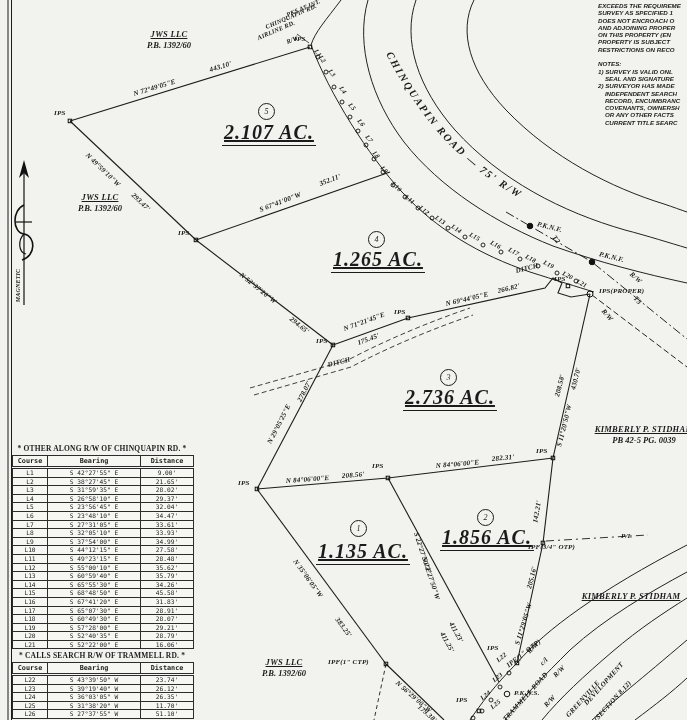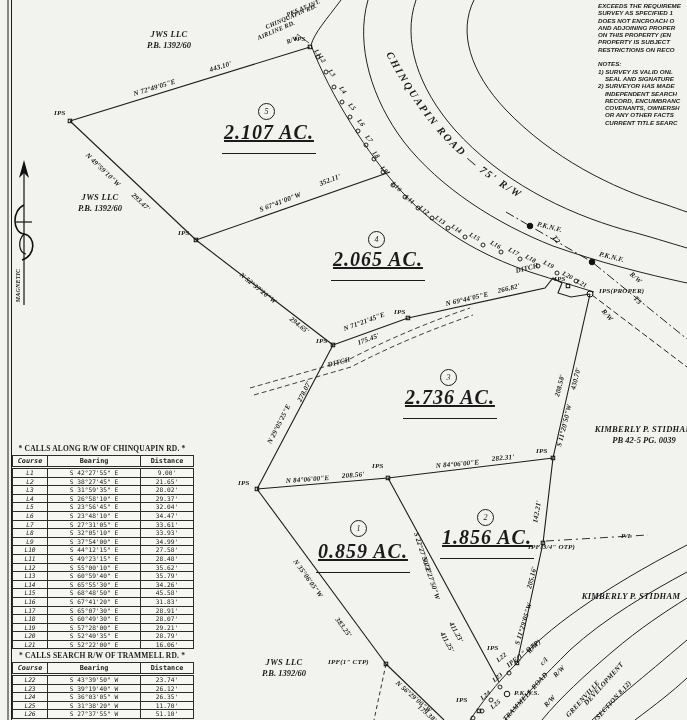--- a/index.html
+++ b/index.html
@@ -4,33 +4,33 @@
 <style>
   html,body{margin:0;padding:0;background:#e8e8e6;}
   #plat{position:relative;width:687px;height:720px;background:#f2f2ee;overflow:hidden;
         color:#1b1b1b;font-family:"Liberation Serif",serif;}
   #plat svg{position:absolute;left:0;top:0;}
   .slbl{position:absolute;font:italic 600 7px/1.1 "Liberation Serif",serif;white-space:pre;
         transform-origin:0 50%;letter-spacing:.2px;color:#181818;}
   .lot-circle{position:absolute;width:15px;height:15px;border:1px solid #1b1b1b;border-radius:50%;
         font:italic 8px/15px "Liberation Serif",serif;text-align:center;}
   .lot-acreage{position:absolute;font:italic 700 20px/1.05 "Liberation Serif",serif;
-        text-decoration:underline;border-bottom:1.5px solid #1b1b1b;padding:0 2px 10px 2px;letter-spacing:1px;}
+        text-decoration:underline;border-bottom:1.5px solid #1b1b1b;padding:0 2px 2px 2px;letter-spacing:1px;}
   .owner{position:absolute;width:112px;text-align:center;font:italic 700 8.5px/1.3 "Liberation Serif",serif;}
-  .owner-name{letter-spacing:.3px;}
+  .owner-name{text-decoration:underline;letter-spacing:.3px;}
   .notes{position:absolute;left:598px;top:2px;width:92px;
         font:italic 700 6.2px/7.3px "Liberation Sans",sans-serif;white-space:pre;color:#222;}
   .tbl-title{position:absolute;left:12px;width:180px;text-align:center;
         font:700 7.5px "Liberation Serif",serif;letter-spacing:.2px;}
   .caltable{position:absolute;left:12px;border-collapse:collapse;background:#f6f6f2;}
   .caltable th,.caltable td{border:1px solid #2c2c2c;text-align:center;padding:0;
         font-family:"DejaVu Sans Mono",monospace;}
   .caltable th{font-size:6.8px;font-weight:700;height:10px;border-bottom:3px double #2c2c2c;}
   .caltable td{font-size:6.2px;height:7.6px;line-height:7.6px;}
-  .caltable td:nth-child(1),.caltable th:nth-child(1){width:34px;font-style:italic;}
+  .caltable td:nth-child(1),.caltable th:nth-child(1){width:34px;}
   .caltable td:nth-child(2),.caltable th:nth-child(2){width:92px;}
   .caltable td:nth-child(3),.caltable th:nth-child(3){width:52px;}
   .roadname{font:italic 700 10.5px "Liberation Serif",serif;letter-spacing:2px;fill:#1b1b1b;}
 </style>
 </head>
 <body>
 
 <div id="plat">
 
   <svg width="687" height="720" viewBox="0 0 687 720">
@@ -189,29 +189,29 @@
     </div>
 
   <div>
 
   <div class="lot-wrap">
         <div class="lot-circle" style="left: 258px; top: 103px;">5</div>
         <div class="lot-acreage" style="left: 222px; top: 122px;">2.107 AC.</div>
       </div>
       <div class="lot-wrap">
         <div class="lot-circle" style="left: 368px; top: 231px;">4</div>
-        <div class="lot-acreage" style="left: 331px; top: 249px;">2.065 AC.</div>
+        <div class="lot-acreage" style="left: 331px; top: 249px;">1.265 AC.</div>
       </div>
       <div class="lot-wrap">
         <div class="lot-circle" style="left: 440px; top: 369px;">3</div>
         <div class="lot-acreage" style="left: 403px; top: 387px; text-align: center;">2.736 AC.</div>
       </div>
       <div class="lot-wrap">
         <div class="lot-circle" style="left: 350px; top: 520px;">1</div>
-        <div class="lot-acreage" style="left: 316px; top: 541px;">0.859 AC.</div>
+        <div class="lot-acreage" style="left: 316px; top: 541px;">1.135 AC.</div>
       </div>
       <div class="lot-wrap">
         <div class="lot-circle" style="left: 477px; top: 509px;">2</div>
         <div class="lot-acreage" style="left: 440px; top: 527px;">1.856 AC.</div>
       </div>
     </div>
 
   <div>
 
   <div class="slbl" style="left: 54px; top: 110px;">IPS</div>
@@ -303,21 +303,21 @@
       <div class="slbl" style="left: 526px; top: 252px; transform: rotate(30deg); font-size: 6.5px;">L18</div>
       <div class="slbl" style="left: 544px; top: 258px; transform: rotate(28deg); font-size: 6.5px;">L19</div>
       <div class="slbl" style="left: 563px; top: 269px; transform: rotate(28deg); font-size: 6.5px;">L20</div>
       <div class="slbl" style="left: 577px; top: 277px; transform: rotate(28deg); font-size: 6.5px;">L21</div>
       <div class="slbl" style="left: 497px; top: 657px; transform: rotate(-40deg); font-size: 6.5px;">L22</div>
       <div class="slbl" style="left: 493px; top: 677px; transform: rotate(-40deg); font-size: 6.5px;">L23</div>
       <div class="slbl" style="left: 481px; top: 695px; transform: rotate(-40deg); font-size: 6.5px;">L24</div>
       <div class="slbl" style="left: 491px; top: 704px; transform: rotate(-40deg); font-size: 6.5px;">L25</div>
     </div>
 
-  <div class="tbl-title" style="top:444px;">* CALLS ALONG R/W OF CHINQUAPIN RD. *</div>
+  <div class="tbl-title" style="top:444px;">* OTHER ALONG R/W OF CHINQUAPIN RD. *</div>
   <table class="caltable" style="top:455px;">
     <thead>
       <tr>
         <th>Course</th>
         <th>Bearing</th>
         <th>Distance</th>
       </tr>
     </thead>
     <tbody>
 

